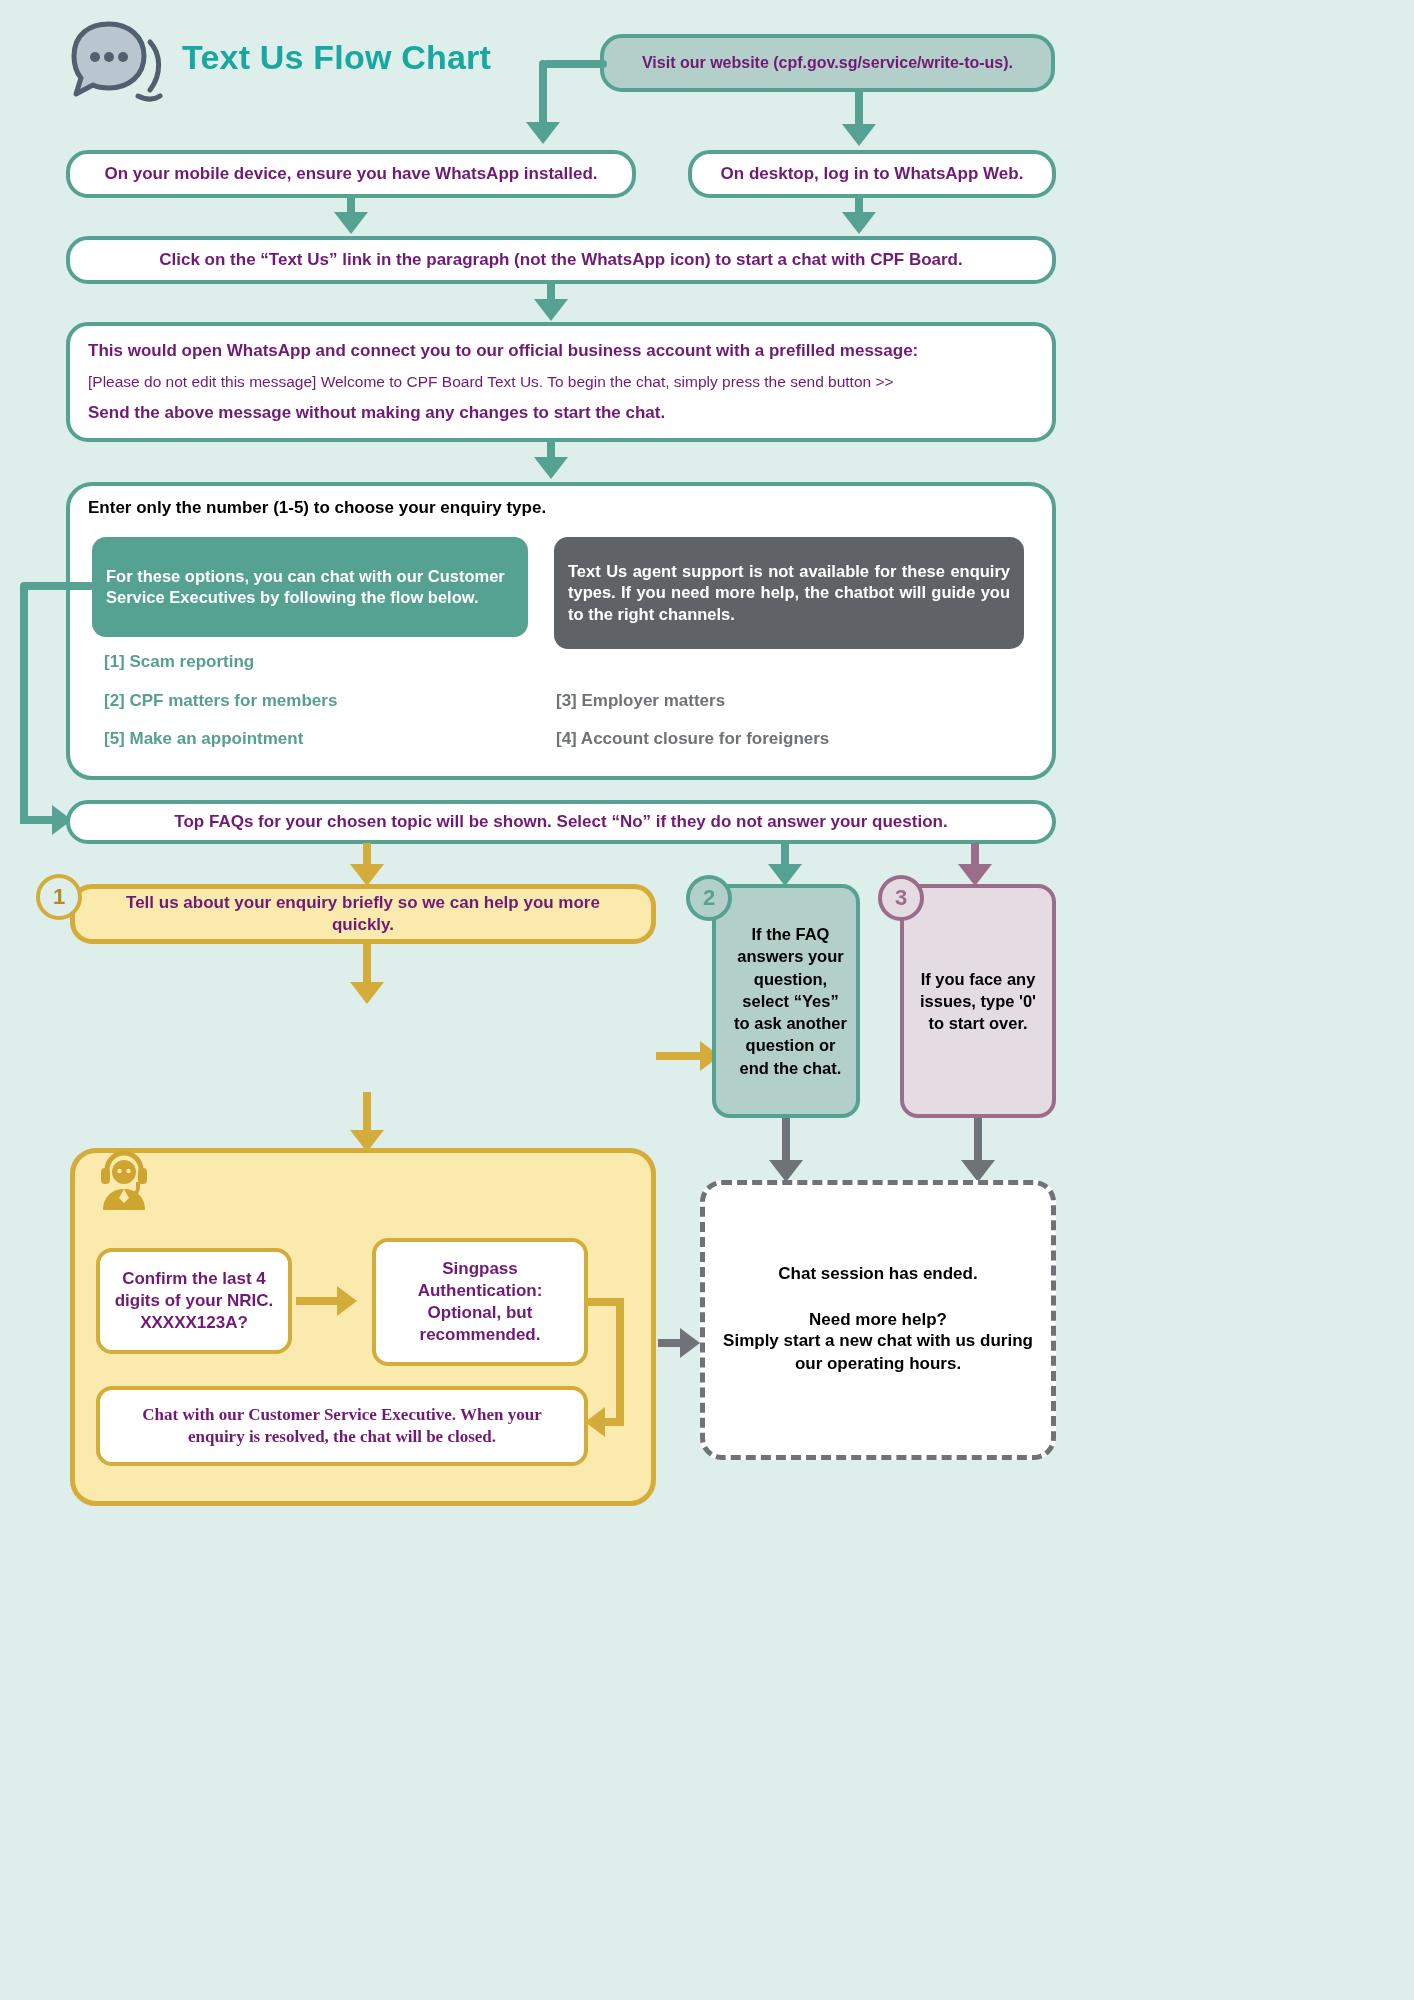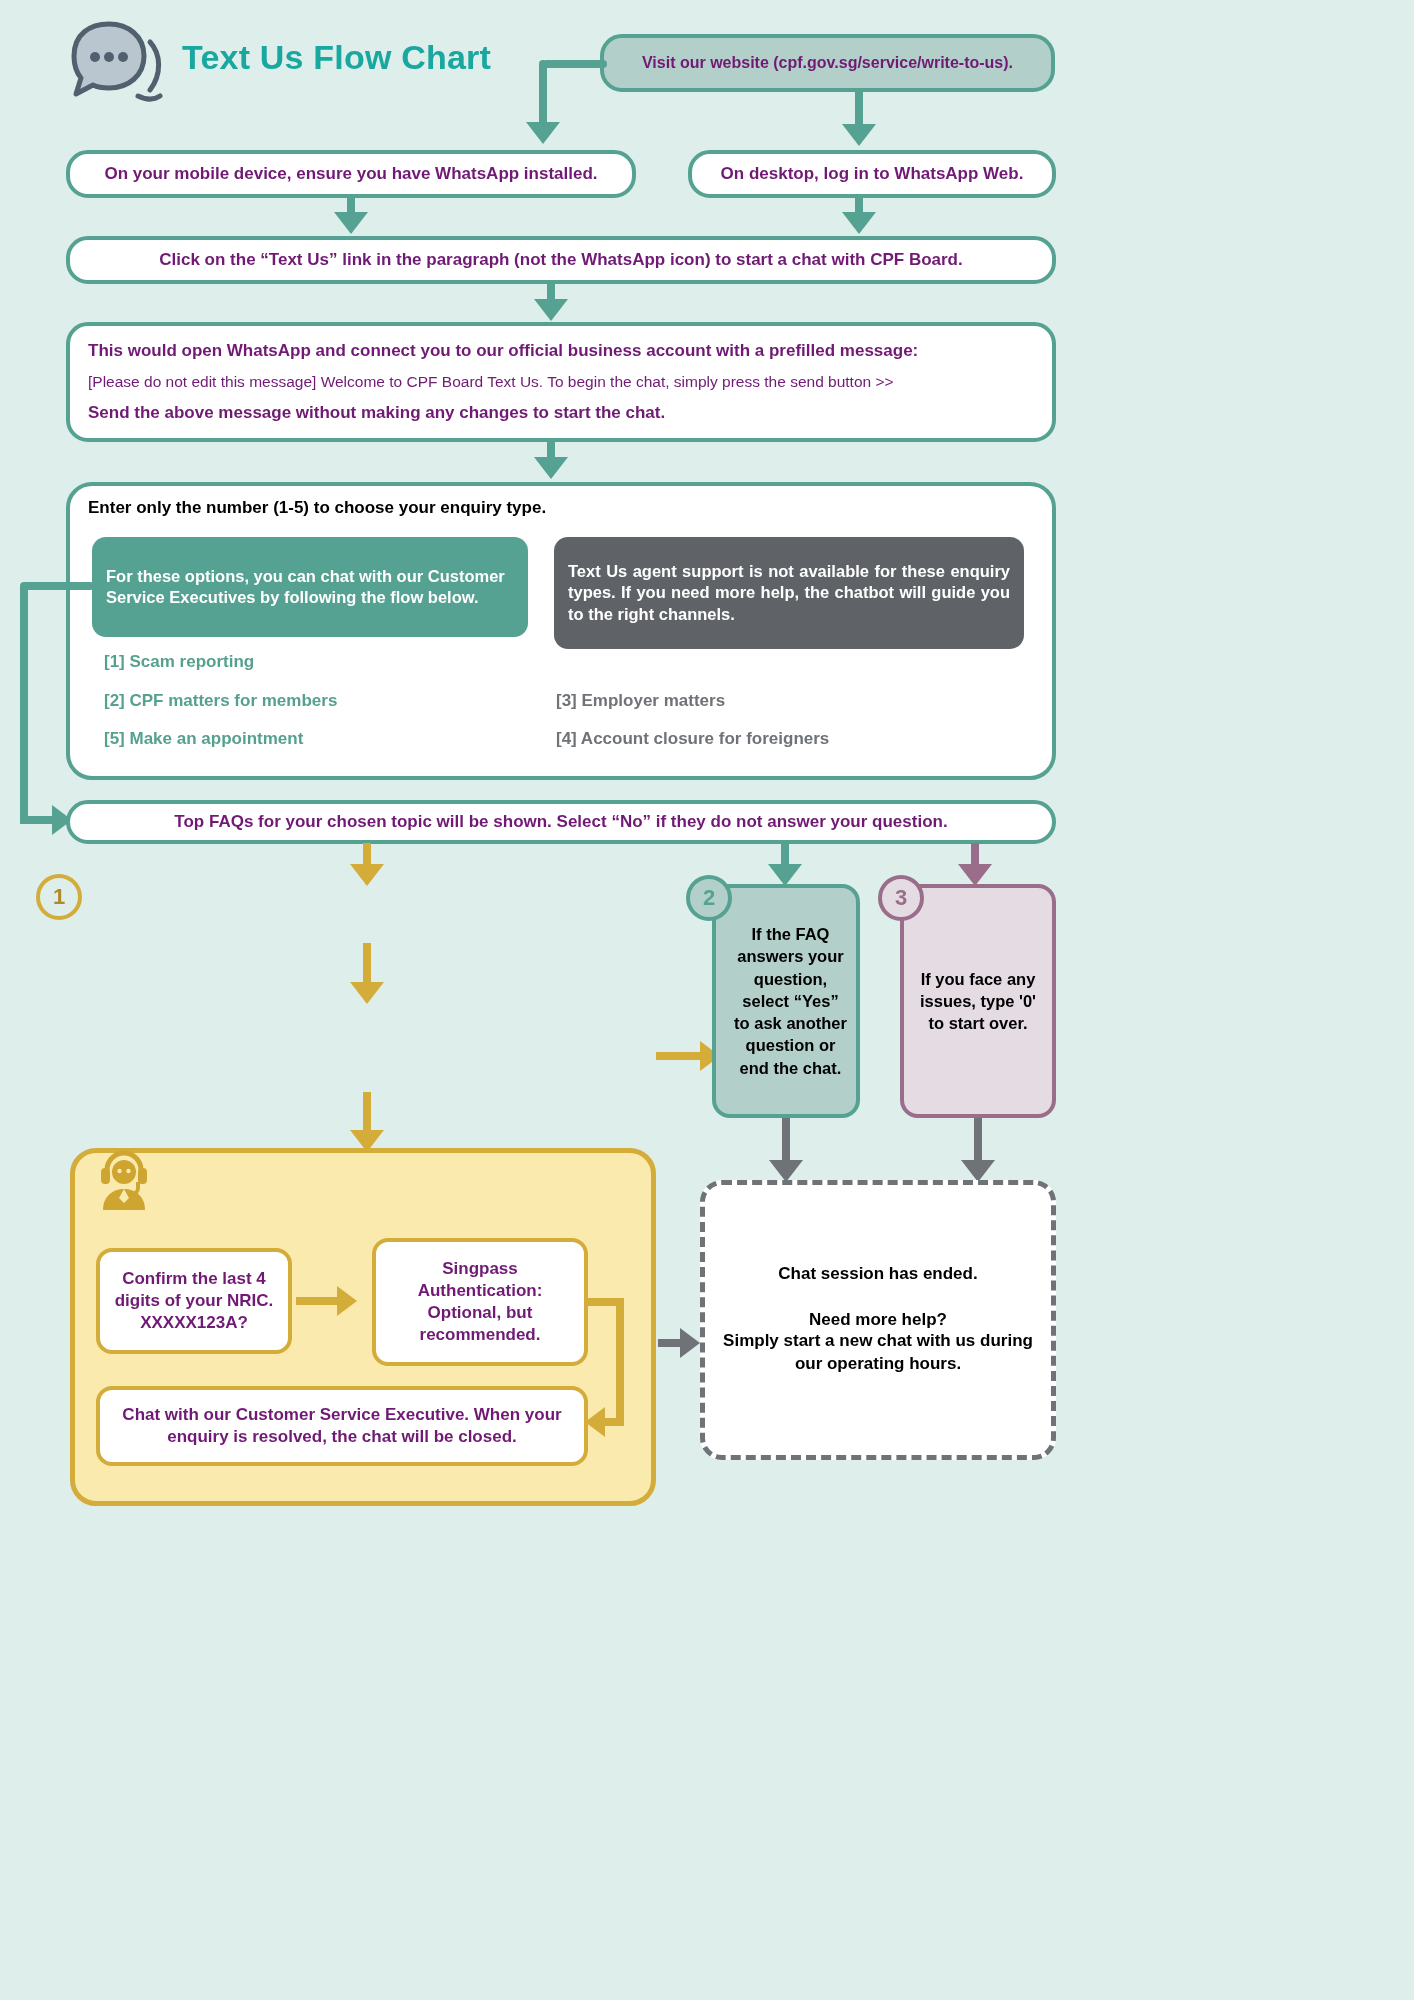--- a/index.html
+++ b/index.html
@@ -157,20 +157,23 @@
   <div class="ln y" style="left:363px; top:843px; width:8px; height:30px;"></div>
   <div class="arw down y" style="left:350px; top:864px;"></div>
 
   <div class="ln" style="left:781px; top:843px; width:8px; height:30px;"></div>
   <div class="arw down" style="left:768px; top:864px;"></div>
 
   <div class="ln p" style="left:971px; top:843px; width:8px; height:30px;"></div>
   <div class="arw down p" style="left:958px; top:864px;"></div>
 
   <div class="badge y" style="left:36px; top:874px;">1</div>
+  <div class="box ybox" style="left:70px; top:884px; width:586px; height:60px; font-size:17px;">
+    <span class="inner-pad">Tell us about your enquiry briefly so we can help you more quickly.</span>
+  </div>
   <div class="ln y" style="left:363px; top:943px; width:8px; height:44px;"></div>
   <div class="arw down y" style="left:350px; top:982px;"></div>
 
 
   <div class="ln y" style="left:656px; top:1052px; width:58px; height:8px;"></div>
   <div class="arw right y" style="left:700px; top:1041px;"></div>
 
   <div class="ln y" style="left:363px; top:1092px; width:8px; height:44px;"></div>
   <div class="arw down y" style="left:350px; top:1130px;"></div>
 
@@ -199,21 +202,21 @@
   <div class="box ywhite" style="left:372px; top:1238px; width:216px; height:128px; font-size:17px; border-radius:16px;">
     <span style="padding:0 8px;">Singpass Authentication: Optional, but recommended.</span>
   </div>
 
   <div class="ln y" style="left:588px; top:1298px; width:36px; height:8px;"></div>
   <div class="ln y" style="left:616px; top:1298px; width:8px; height:126px;"></div>
   <div class="ln y" style="left:600px; top:1418px; width:24px; height:8px;"></div>
   <div class="arw left" style="left:585px; top:1407px;"></div>
 
   <div class="box ywhite" style="left:96px; top:1386px; width:492px; height:80px; font-size:17px; border-radius:16px;">
-    <span style="padding:0 12px;">Chat with our Customer Service Executive. When your enquiry is resolved, the chat will be closed.</span>
+    <span style="padding:0 12px;font-family:Liberation Serif, serif;">Chat with our Customer Service Executive. When your enquiry is resolved, the chat will be closed.</span>
   </div>
 
   <div class="badge t" style="left:686px; top:875px;">2</div>
   <div class="tealcard" style="position:absolute; left:712px; top:884px; width:148px; height:234px; display:flex; align-items:center; justify-content:center;">
     <span style="font-size:16.5px; font-weight:bold; text-align:center; line-height:1.35; padding:0 8px;margin-left:9px;">If the FAQ answers your question, select “Yes” to ask another question or end the chat.</span>
   </div>
   <div class="ln g" style="left:782px; top:1118px; width:8px; height:48px;"></div>
   <div class="arw down g" style="left:769px; top:1160px;"></div>
 
   <div class="badge p" style="left:878px; top:875px;">3</div>

